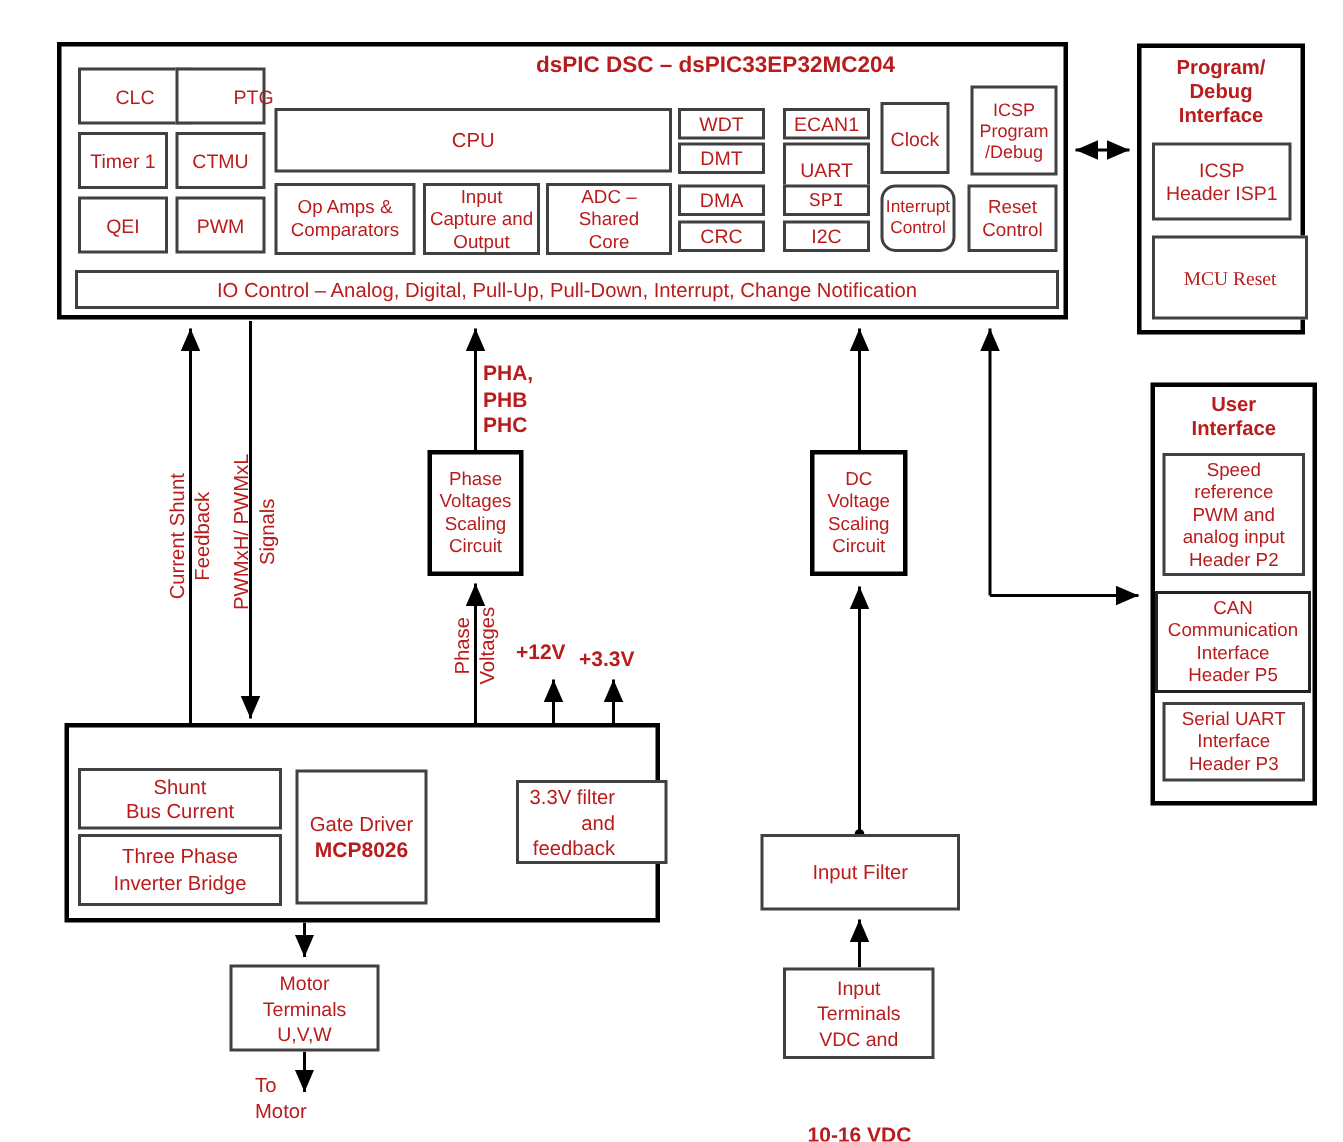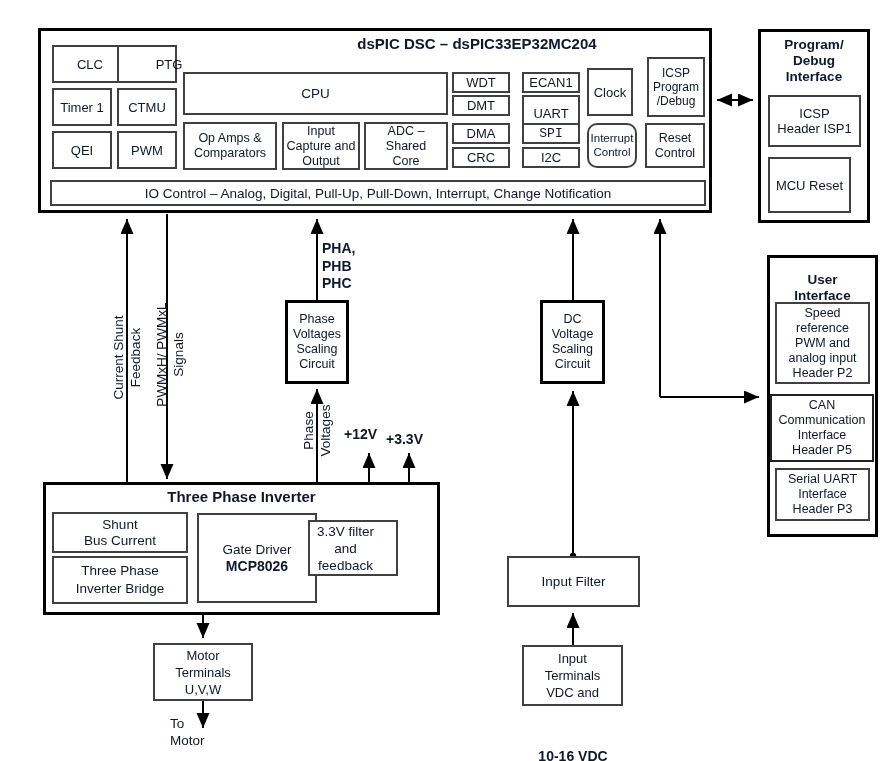--- a/index.html
+++ b/index.html
@@ -1,18 +1,18 @@
 <!DOCTYPE html>
 <html><head>
 <meta charset="utf-8">
 <style>
   html,body { margin:0; padding:0; background:#ffffff; }
   #canvas {
     position:relative; width:895px; height:761px; background:#ffffff;
-    font-family:"Liberation Sans", sans-serif; color:#0f172a;
+    font-family:"Liberation Sans", sans-serif; color:#b91c1c;
   }
   svg.wires { position:absolute; left:0; top:0; z-index:1; }
   .panel {
     position:absolute; box-sizing:border-box; background:#ffffff;
     border:3px solid #000; z-index:2;
   }
   .box {
     position:absolute; box-sizing:border-box; background:#ffffff;
     border:2px solid #404040; display:flex; align-items:center; justify-content:center;
     text-align:center; white-space:pre-line; z-index:3;
@@ -97,24 +97,24 @@
 Control</div>
 
   <div class="box" style="left:50px; top:180px; width:656px; height:26px; font-size:13.5px;">IO Control – Analog, Digital, Pull-Up, Pull-Down, Interrupt, Change Notification</div>
 
   <div class="panel" style="left:758px; top:29px; width:112px; height:194px;"></div>
   <div class="ptitle" style="left:758px; top:37px; width:112px; font-size:13.5px; line-height:16px;">Program/
 Debug
 Interface</div>
   <div class="box" style="left:768px; top:95px;  width:93px; height:52px; font-size:13px;">ICSP
 Header ISP1</div>
-  <div class="box" style="left:768px; top:157px; width:83px; height:56px; font-size:13px;">MCU Reset</div>
+  <div class="box" style="left:768px; top:157px; width:104px; height:56px; font-size:13px;font-family:Liberation Serif, serif;">MCU Reset</div>
 
   <div class="panel" style="left:767px; top:255px; width:111px; height:282px;"></div>
-  <div class="ptitle" style="left:767px; top:272px; width:111px; font-size:13.5px; line-height:16px;">User
+  <div class="ptitle" style="left:767px; top:262px; width:111px; font-size:13.5px; line-height:16px;">User
 Interface</div>
   <div class="box" style="left:775px; top:302px; width:95px;  height:82px;">Speed
 reference
 PWM and
 analog input
 Header P2</div>
   <div class="box medium" style="left:770px; top:394px; width:104px; height:68px;">CAN
 Communication
 Interface
 Header P5</div>
@@ -137,30 +137,29 @@
 Signals</div>
   <div class="vlabel" style="left:267px; top:414px; width:100px; height:33px;">Phase
 Voltages</div>
   <div class="label bold" style="left:322px; top:240px; font-size:14px; line-height:17.5px;">PHA,
 PHB
 PHC</div>
   <div class="label bold" style="left:344px; top:426px; font-size:14px;">+12V</div>
   <div class="label bold" style="left:386px; top:431px; font-size:14px;">+3.3V</div>
 
   <div class="panel" style="left:43px; top:482px; width:397px; height:133px;"></div>
-  <div class="ptitle" style="left:43px; top:488px; width:397px; font-size:15px;">Three Phase Inverter</div>
   <div class="box" style="left:52px; top:512px; width:136px; height:41px; font-size:13.5px; line-height:16px;">Shunt
 Bus Current</div>
   <div class="box" style="left:52px; top:556px; width:136px; height:48px; font-size:13.5px; line-height:18px;">Three Phase
 Inverter Bridge</div>
-  <div class="box" style="left:197px; top:513px; width:120px; height:90px; flex-direction:column; font-size:13.5px; line-height:17px;">
+  <div class="box" style="left:197px; top:513px; width:88px; height:90px; flex-direction:column; font-size:13.5px; line-height:17px;">
     <span>Gate Driver</span>
     <span class="bold" style="font-size:14px;">MCP8026</span>
   </div>
-  <div class="box" style="left:308px; top:520px; width:90px; height:56px; justify-content:flex-start; text-align:center; padding-left:7px; font-size:13.5px; line-height:17px;">3.3V filter
+  <div class="box" style="left:344px; top:520px; width:101px; height:56px; justify-content:flex-start; text-align:right; padding-left:7px; font-size:13.5px; line-height:17px;">3.3V filter
 and
 feedback</div>
 
   <div class="box" style="left:507px; top:556px; width:133px; height:51px; font-size:13.5px;">Input Filter</div>
   <div class="box" style="left:522px; top:645px; width:101px; height:61px; font-size:13px; line-height:17px;">Input
 Terminals
 VDC and</div>
   <div class="label bold" style="left:523px; top:713px; width:100px; text-align:center; font-size:14px;margin-top:35px;">10-16 VDC</div>
 
   <div class="box" style="left:153px; top:643px; width:100px; height:58px; font-size:13px; line-height:17px;">Motor

